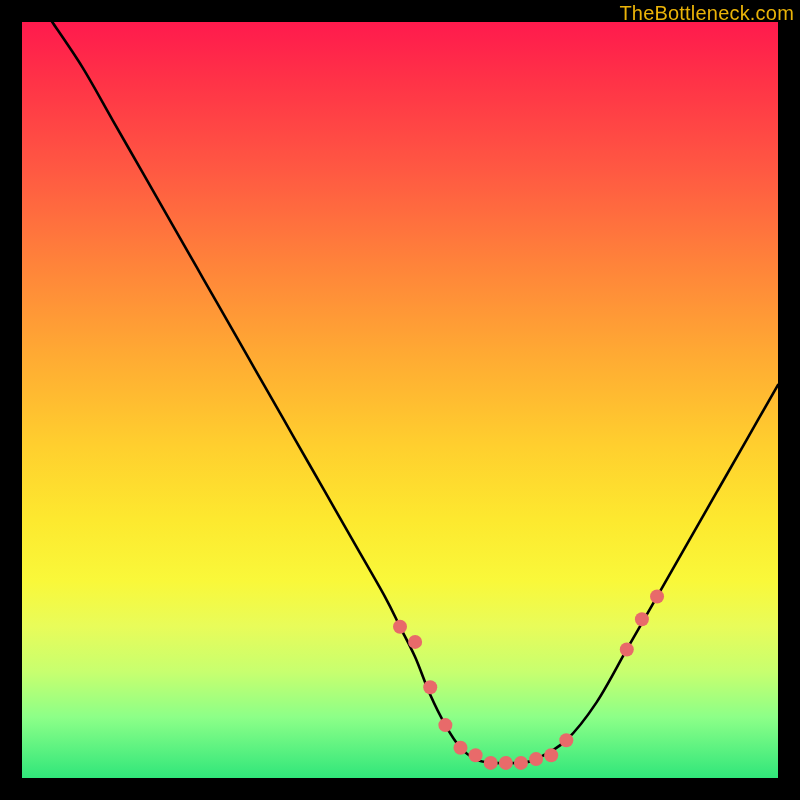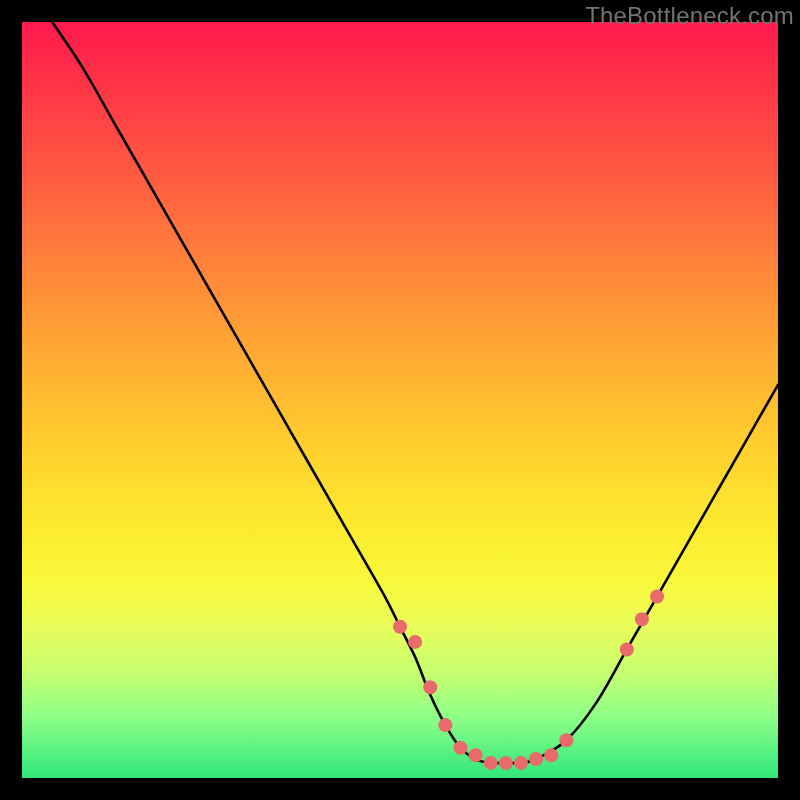--- a/index.html
+++ b/index.html
@@ -38,22 +38,22 @@
       #e8fc5a 80%,
       #c7ff6f 86%,
       #8cff88 92%,
       #30e67a 100%
     );
   }
   .watermark {
     position: absolute;
     top: 2px;
     right: 6px;
-    color: #737373;
-    font-size: 24px;
+    color: #eab308;
+    font-size: 20px;
     font-weight: 500;
     letter-spacing: 0.2px;
     z-index: 10;
   }
   svg.curve {
     position: absolute;
     left: 22px;
     top: 22px;
     width: 756px;
     height: 756px;

